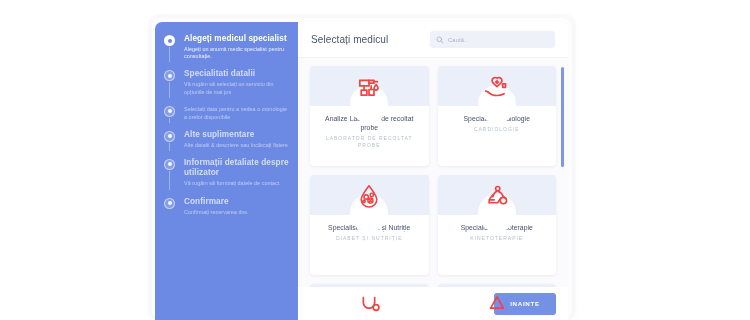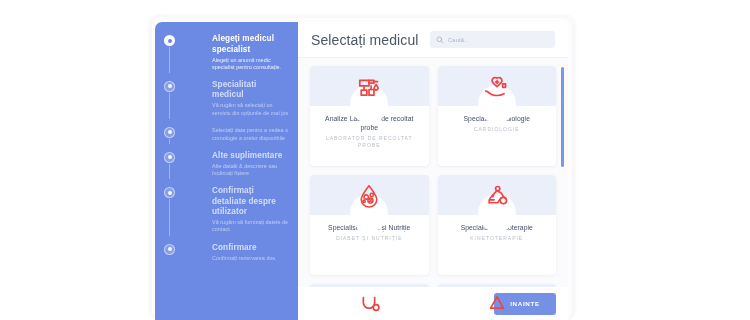--- a/index.html
+++ b/index.html
@@ -98,21 +98,21 @@
   }
   .connector {
     position: absolute;
     left: 5px; top: 13px; bottom: -2px;
     width: 1px;
     background: rgba(255,255,255,.35);
     z-index: 1;
   }
   .step:last-child .connector { display: none; }
 
-  .step-text { padding-top: 0px; margin-left: 28px; }
+  .step-text { padding-top: 0px; }
   .step-title {
     font-size: 8.2px;
     line-height: 10.5px;
     font-weight: bold;
     letter-spacing: .1px;
   }
   .step-desc {
     font-size: 5.4px;
     line-height: 7.2px;
     margin-top: 1.5px;
@@ -135,21 +135,21 @@
   .main-head {
     height: 36px;
     flex: 0 0 36px;
     display: flex;
     align-items: center;
     padding: 0 13px;
     border-bottom: 1px solid #f1f2f6;
     background: #ffffff;
   }
   .main-title {
-    font-size: 14px;
+    font-size: 10px;
     color: #4c5667;
     letter-spacing: .1px;
   }
   .search-box {
     margin-left: auto;
     width: 125px; height: 17px;
     background: #eef1f8;
     border-radius: 3px;
     display: flex;
     align-items: center;
@@ -289,21 +289,21 @@
           <div class="step-desc">Alegeți un anumit medic specialist pentru consultație.</div>
         </div>
       </div>
 
       <div class="step is-idle">
         <div class="step-marker">
           <div class="dot idle"></div>
           <div class="connector"></div>
         </div>
         <div class="step-text">
-          <div class="step-title">Specialitati medicul</div>
+          <div class="step-title">Specialitati datalii</div>
           <div class="step-desc">Vă rugăm să selectați un serviciu din opțiunile de mai jos</div>
         </div>
       </div>
 
       <div class="step is-idle">
         <div class="step-marker">
           <div class="dot idle"></div>
           <div class="connector"></div>
         </div>
         <div class="step-text">
@@ -321,21 +321,21 @@
           <div class="step-desc">Alte datalii &amp; descriere sau încărcați fișiere</div>
         </div>
       </div>
 
       <div class="step is-idle">
         <div class="step-marker">
           <div class="dot idle"></div>
           <div class="connector"></div>
         </div>
         <div class="step-text">
-          <div class="step-title">Confirmați detaliate despre utilizator</div>
+          <div class="step-title">Informații detaliate despre utilizator</div>
           <div class="step-desc">Vă rugăm să furnizați datele de contact</div>
         </div>
       </div>
 
       <div class="step is-idle">
         <div class="step-marker">
           <div class="dot idle"></div>
 
         </div>
         <div class="step-text">

